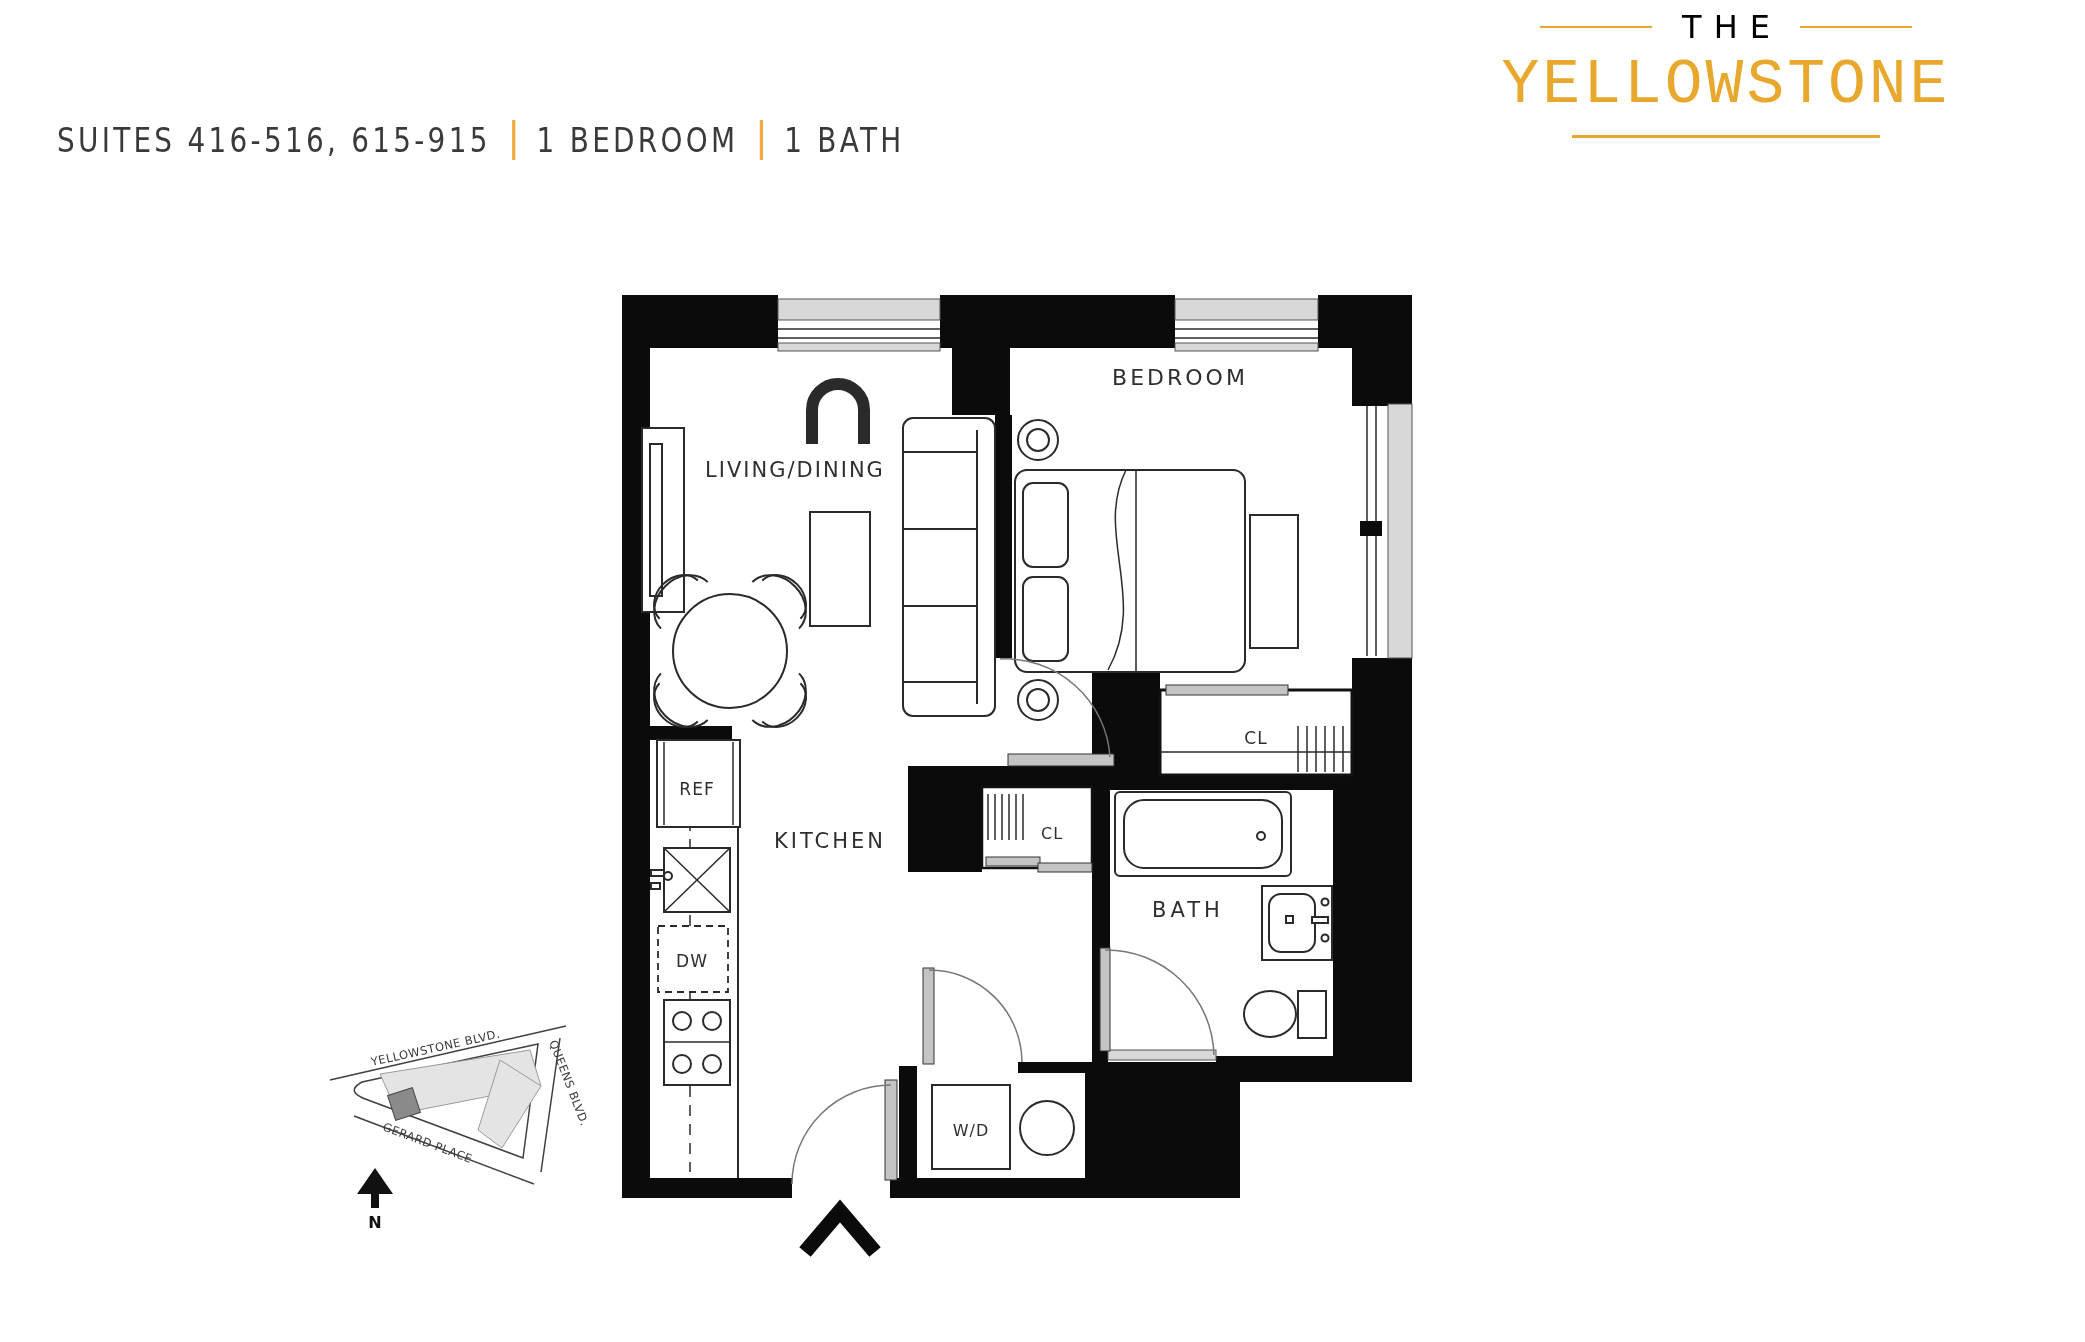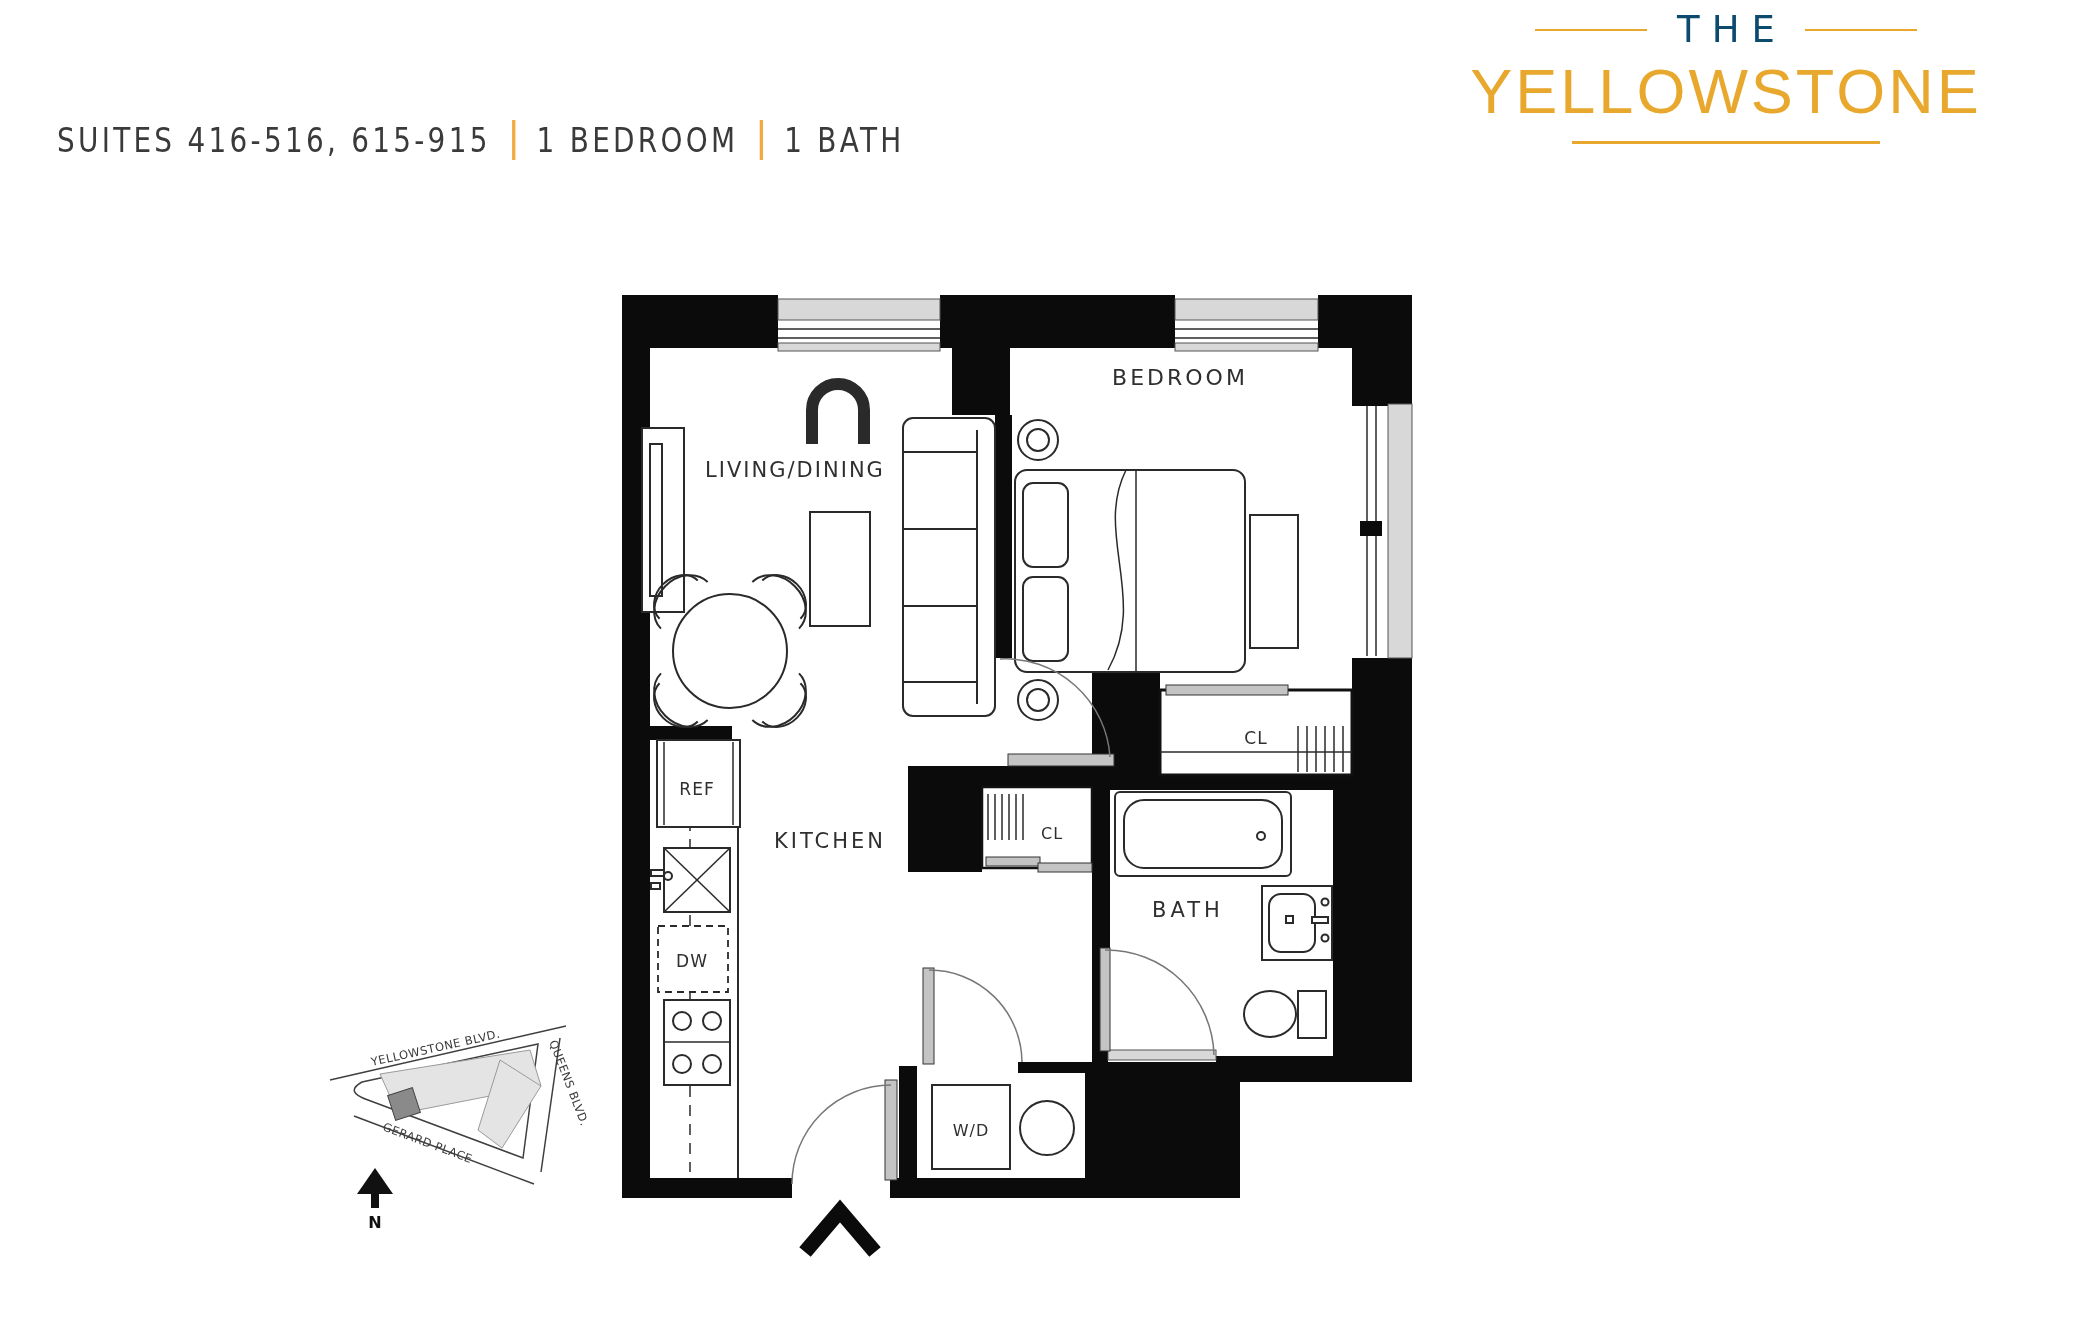--- a/index.html
+++ b/index.html
@@ -6,23 +6,23 @@
   .page{position:relative;width:2085px;height:1342px;background:#fff;overflow:hidden;
         font-family:"DejaVu Sans",sans-serif;}
   
   .header{position:absolute;left:57px;top:120px;display:flex;align-items:center;gap:26px;
           color:#3A3A3A;font-size:34px;letter-spacing:4px;transform:scaleX(.82);
           transform-origin:left center;white-space:nowrap;}
   .header .divider{width:4px;height:40px;background:#F2A93F;}
   
   .logo{position:absolute;left:1456px;top:8px;width:540px;text-align:center;color:#2F2F2F;}
   .logo-the-row{display:flex;align-items:center;justify-content:center;gap:18px;}
-  .logo-the{font-size:37px;letter-spacing:12px;text-indent:12px;color:#0c4a6e;}
+  .logo-the{font-size:32px;letter-spacing:12px;text-indent:12px;color:#000000;}
   .rule{width:112px;height:2px;background:#E8A82E;}
-  .logo-name{font-family:Liberation Sans, sans-serif;font-size:63px;letter-spacing:3px;color:#E8A82E;
+  .logo-name{font-family:Liberation Mono, monospace;font-size:63px;letter-spacing:3px;color:#E8A82E;
              margin-top:4px;white-space:nowrap;}
   .logo-underline{width:308px;height:3px;background:#E8A82E;margin:14px auto 0;}
   .logo-loc{margin-top:14px;font-size:20px;letter-spacing:9px;font-weight:bold;color:#222;
             display:inline-block;transform:scaleX(.92);white-space:nowrap;}
   
   svg{position:absolute;left:0;top:0;}
   .wall{fill:#0B0B0B;stroke:none;}
   .sill{fill:#D8D8D8;stroke:#555;stroke-width:1;}
   .leaf{fill:#C4C4C4;stroke:#333;stroke-width:1;}
   .furn{fill:#ffffff;stroke:#2A2A2A;stroke-width:2;}

